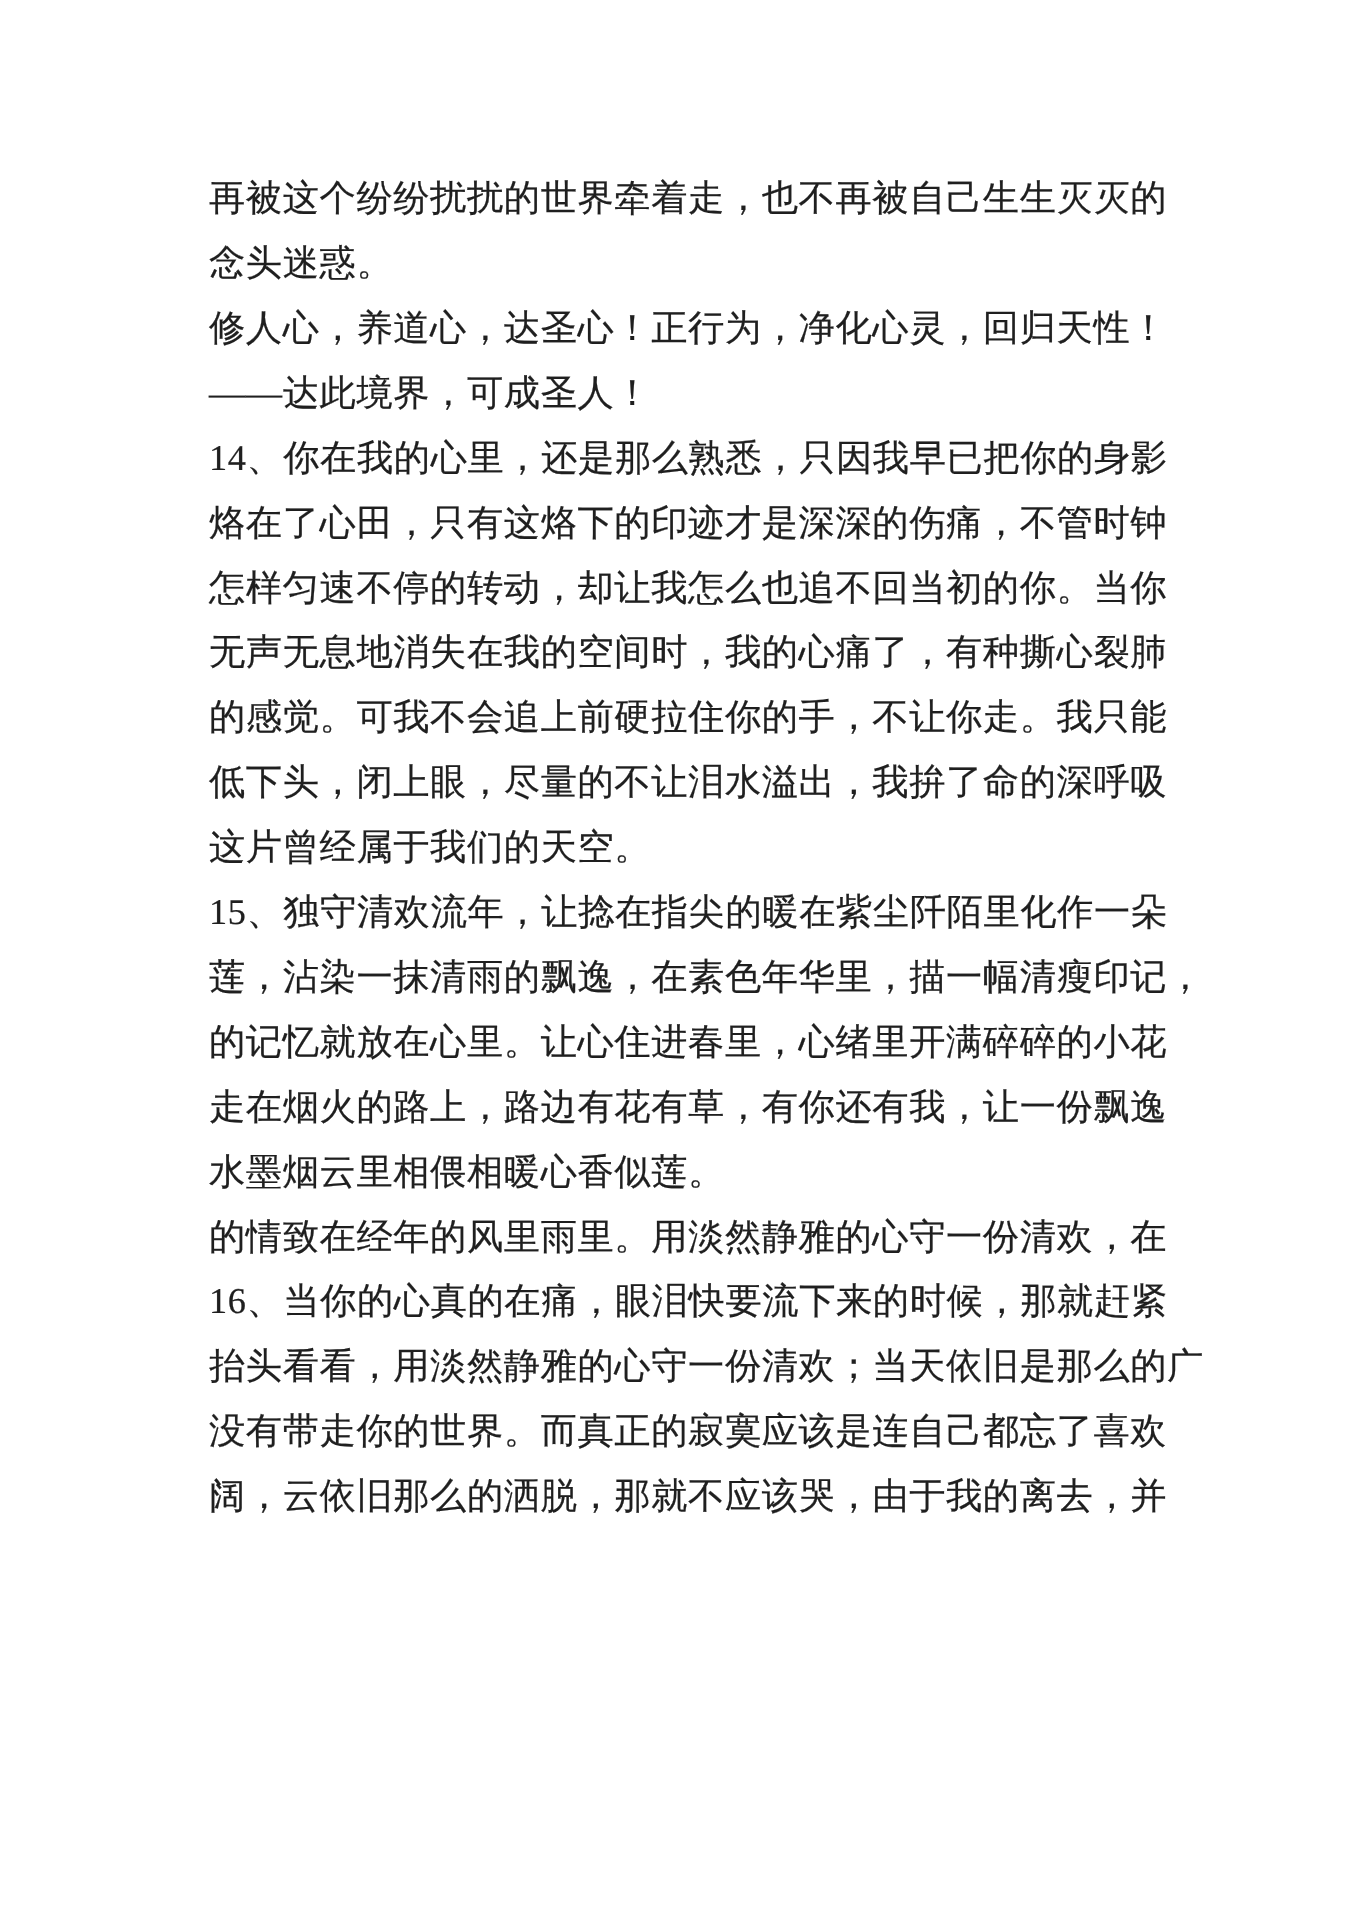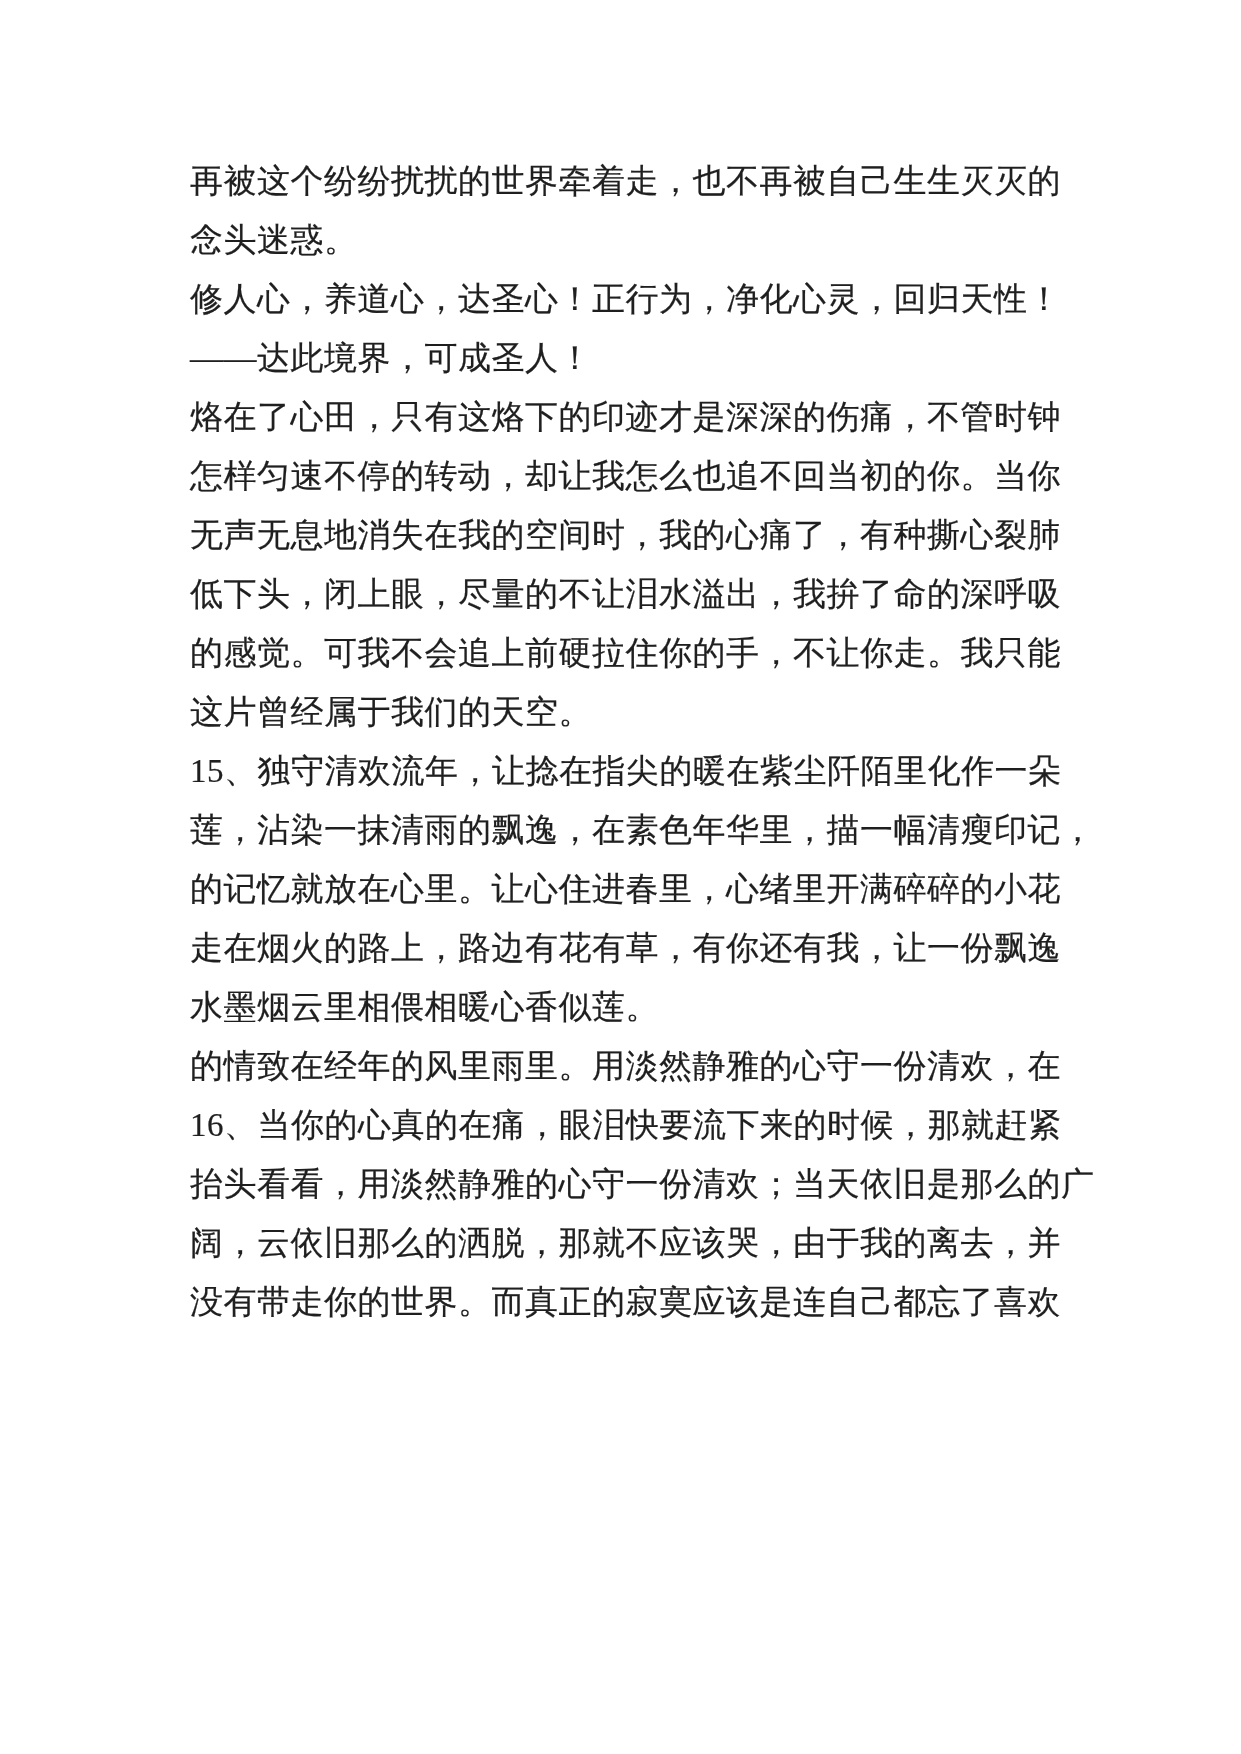--- a/index.html
+++ b/index.html
@@ -40,30 +40,31 @@
 </style>
 </head>
 <body>
 
 <div class="page">
   <div class="text-block" id="text-block">
       <div class="line">再被这个纷纷扰扰的世界牵着走，也不再被自己生生灭灭的</div>
       <div class="line">念头迷惑。</div>
       <div class="line">修人心，养道心，达圣心！正行为，净化心灵，回归天性！</div>
       <div class="line">——达此境界，可成圣人！</div>
+      <div class="line">14、你在我的心里，还是那么熟悉，只因我早已把你的身影</div>
       <div class="line">烙在了心田，只有这烙下的印迹才是深深的伤痛，不管时钟</div>
       <div class="line">怎样匀速不停的转动，却让我怎么也追不回当初的你。当你</div>
       <div class="line">无声无息地消失在我的空间时，我的心痛了，有种撕心裂肺</div>
+      <div class="line">的感觉。可我不会追上前硬拉住你的手，不让你走。我只能</div>
       <div class="line">低下头，闭上眼，尽量的不让泪水溢出，我拚了命的深呼吸</div>
-      <div class="line">的感觉。可我不会追上前硬拉住你的手，不让你走。我只能</div>
       <div class="line">这片曾经属于我们的天空。</div>
       <div class="line">15、独守清欢流年，让捻在指尖的暖在紫尘阡陌里化作一朵</div>
       <div class="line">莲，沾染一抹清雨的飘逸，在素色年华里，描一幅清瘦印记，</div>
       <div class="line">的记忆就放在心里。让心住进春里，心绪里开满碎碎的小花</div>
       <div class="line">走在烟火的路上，路边有花有草，有你还有我，让一份飘逸</div>
       <div class="line">水墨烟云里相偎相暖心香似莲。</div>
       <div class="line">的情致在经年的风里雨里。用淡然静雅的心守一份清欢，在</div>
       <div class="line">16、当你的心真的在痛，眼泪快要流下来的时候，那就赶紧</div>
       <div class="line">抬头看看，用淡然静雅的心守一份清欢；当天依旧是那么的广</div>
+      <div class="line">没有带走你的世界。而真正的寂寞应该是连自己都忘了喜欢</div>
       <div class="line">阔，云依旧那么的洒脱，那就不应该哭，由于我的离去，并</div>
-      <div class="line">没有带走你的世界。而真正的寂寞应该是连自己都忘了喜欢</div>
     </div>
 </div>
 
 </body></html>

